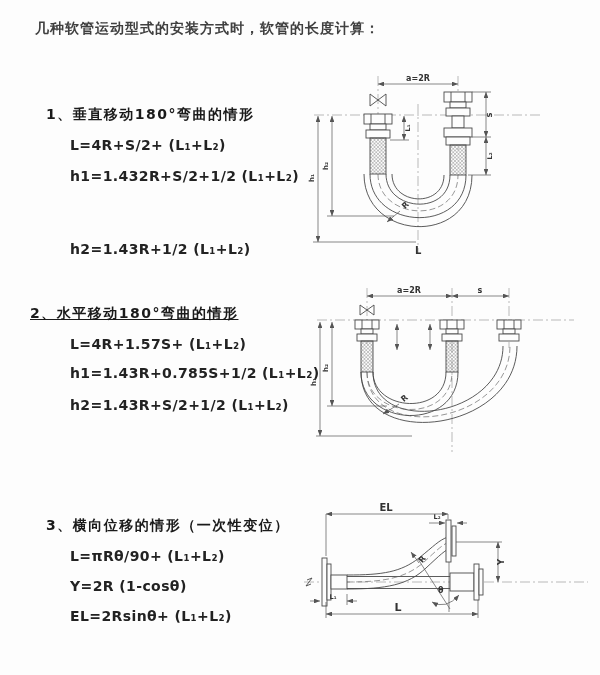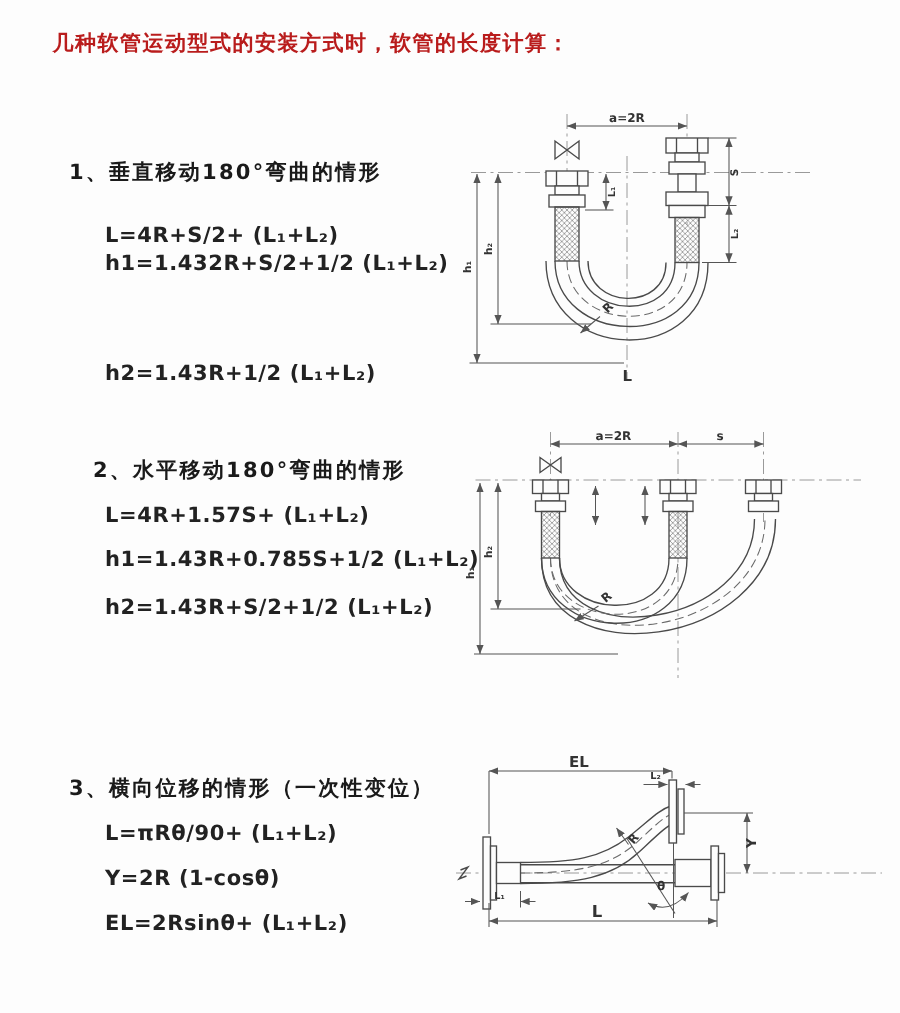--- a/index.html
+++ b/index.html
@@ -3,43 +3,43 @@
 <meta charset="utf-8">
 <style>
   html,body{margin:0;padding:0;}
   body{
     width:600px;height:675px;position:relative;overflow:hidden;
     background:#fdfdfd;
     font-family:"DejaVu Sans","Liberation Sans",sans-serif;
     color:#1f1f1f;
   }
   .abs{position:absolute;white-space:nowrap;}
-  .doc-title{font-size:14px;font-weight:700;letter-spacing:1px;color:#b91c1c;}
+  .doc-title{font-size:14px;font-weight:700;letter-spacing:1px;color:#404040;}
   .sec-heading{font-size:14px;font-weight:700;letter-spacing:1.5px;color:#1a1a1a;}
   .formula{font-size:14px;font-weight:700;letter-spacing:.4px;color:#222;}
   svg{position:absolute;overflow:visible;}
   .geo{stroke:#4a4a4a;stroke-width:.9;fill:none;}
   .fit{stroke:#4a4a4a;stroke-width:.9;fill:#fdfdfd;}
   .braid{stroke:#4a4a4a;stroke-width:.9;}
   .cl{stroke:#8f8f8f;stroke-width:.6;fill:none;stroke-dasharray:10 3 2 3;}
   .dim{stroke:#555;stroke-width:.7;fill:none;}
   .dash{stroke:#6a6a6a;stroke-width:.7;fill:none;stroke-dasharray:6 3;}
   .dlbl{font-family:"DejaVu Sans",sans-serif;fill:#333;font-weight:600;}
 </style>
 </head>
 <body>
 
 <div class="abs doc-title" style="left:35px;top:20px;">几种软管运动型式的安装方式时，软管的长度计算：</div>
 
 <div class="abs sec-heading" style="left:46px;top:106px;text-align:right;">1、垂直移动180°弯曲的情形</div>
-<div class="abs formula" style="left:70px;top:137px;margin-top:12px;">L=4R+S/2+ (L₁+L₂)</div>
+<div class="abs formula" style="left:70px;top:137px;">L=4R+S/2+ (L₁+L₂)</div>
 <div class="abs formula" style="left:70px;top:168px;">h1=1.432R+S/2+1/2 (L₁+L₂)</div>
 <div class="abs formula" style="left:70px;top:198px;margin-top:43px;">h2=1.43R+1/2 (L₁+L₂)</div>
 
-<div class="abs sec-heading" style="left:62px;top:305px;">2、水平移动180°弯曲的情形</div>
+<div class="abs sec-heading" style="left:30px;top:305px;text-decoration:underline;">2、水平移动180°弯曲的情形</div>
 <div class="abs formula" style="left:70px;top:336px;">L=4R+1.57S+ (L₁+L₂)</div>
 <div class="abs formula" style="left:70px;top:365px;">h1=1.43R+0.785S+1/2 (L₁+L₂)</div>
 <div class="abs formula" style="left:70px;top:397px;">h2=1.43R+S/2+1/2 (L₁+L₂)</div>
 
 <div class="abs sec-heading" style="left:46px;top:517px;text-align:right;">3、横向位移的情形（一次性变位）</div>
 <div class="abs formula" style="left:70px;top:548px;">L=πRθ/90+ (L₁+L₂)</div>
 <div class="abs formula" style="left:70px;top:578px;">Y=2R (1-cosθ)</div>
 <div class="abs formula" style="left:70px;top:608px;">EL=2Rsinθ+ (L₁+L₂)</div>
 
 <svg style="left:308px;top:70px;" width="280" height="188" viewBox="0 0 280 188">

